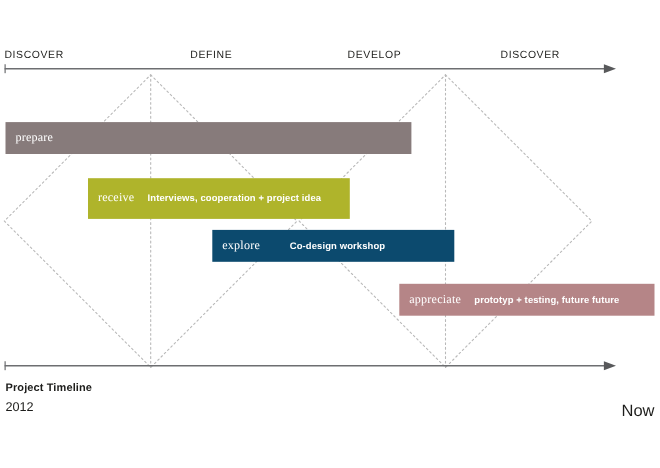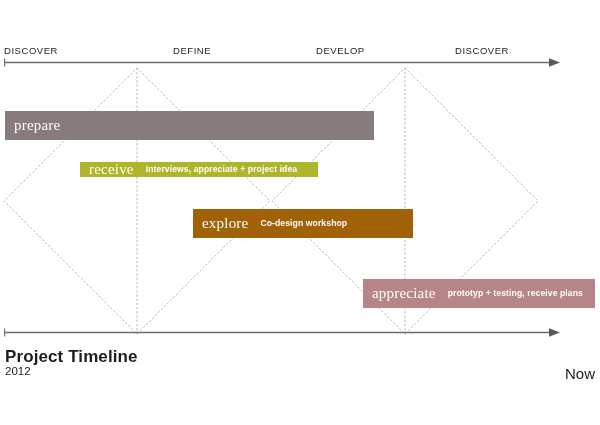--- a/index.html
+++ b/index.html
@@ -58,21 +58,21 @@
     position: absolute;
     display: flex;
     align-items: center;
     box-sizing: border-box;
     padding-left: 9px;
     color: #ffffff;
     overflow: hidden;
   }
   .bar-title {
     font-family: "Liberation Serif", serif;
-    font-size: 15px;
+    font-size: 11px;
     font-weight: 400;
     letter-spacing: 0.2px;
     color: #ffffff;
     white-space: nowrap;
     line-height: 1;
   }
   .bar-desc {
     font-family: "Liberation Sans", sans-serif;
     font-size: 8.6px;
     font-weight: 600;
@@ -81,21 +81,21 @@
     white-space: nowrap;
     margin-left: 12px;
     line-height: 1;
   }
 
   
   .footer-title {
     position: absolute;
     left: 5px;
     top: 347px;
-    font-size: 17px;
+    font-size: 10px;
     font-weight: 700;
     letter-spacing: 0.1px;
     color: #1d1d1b;
     white-space: nowrap;
   }
   .footer-start {
     position: absolute;
     left: 5px;
     top: 365px;
     font-size: 11.5px;
@@ -138,33 +138,33 @@
   <svg class="axis axis-top" viewBox="0 0 556 9">
     <line x1="0.5" y1="0.5" x2="0.5" y2="8.5" stroke="#6d6e71" stroke-width="1.4"></line>
     <line x1="0" y1="4.5" x2="546" y2="4.5" stroke="#6d6e71" stroke-width="1.4"></line>
     <polygon points="545,0.3 556,4.5 545,8.7" fill="#58595b"></polygon>
   </svg>
 
   <div class="bar" style="left:5px;   top:111px; width:369px; height:29px; background:#877B7B;">
     <span class="bar-title">prepare</span>
   </div>
 
-  <div class="bar" style="left:80px;  top:162px; width:238px; height:15px; background:#AFB42B;">
+  <div class="bar" style="left:80px;  top:162px; width:238px; height:37px; background:#AFB42B;">
     <span class="bar-title">receive</span>
-    <span class="bar-desc">Interviews, appreciate + project idea</span>
+    <span class="bar-desc">Interviews, cooperation + project idea</span>
   </div>
 
-  <div class="bar" style="left:193px; top:209px; width:220px; height:29px; background:#a16207;">
+  <div class="bar" style="left:193px; top:209px; width:220px; height:29px; background:#0c4a6e;gap:15px;">
     <span class="bar-title">explore</span>
     <span class="bar-desc">Co-design workshop</span>
   </div>
 
-  <div class="bar" style="left:363px; top:258px; width:232px; height:29px; background:#B58587;margin-top:21px;">
+  <div class="bar" style="left:363px; top:258px; width:232px; height:29px; background:#B58587;">
     <span class="bar-title">appreciate</span>
-    <span class="bar-desc">prototyp + testing, receive plans</span>
+    <span class="bar-desc">prototyp + testing, future future</span>
   </div>
 
   <svg class="axis axis-bottom" viewBox="0 0 556 9">
     <line x1="0.5" y1="0.5" x2="0.5" y2="8.5" stroke="#6d6e71" stroke-width="1.4"></line>
     <line x1="0" y1="4.5" x2="546" y2="4.5" stroke="#6d6e71" stroke-width="1.4"></line>
     <polygon points="545,0.3 556,4.5 545,8.7" fill="#58595b"></polygon>
   </svg>
 
   <div class="footer-title">Project Timeline</div>
   <div class="footer-start">2012</div>

